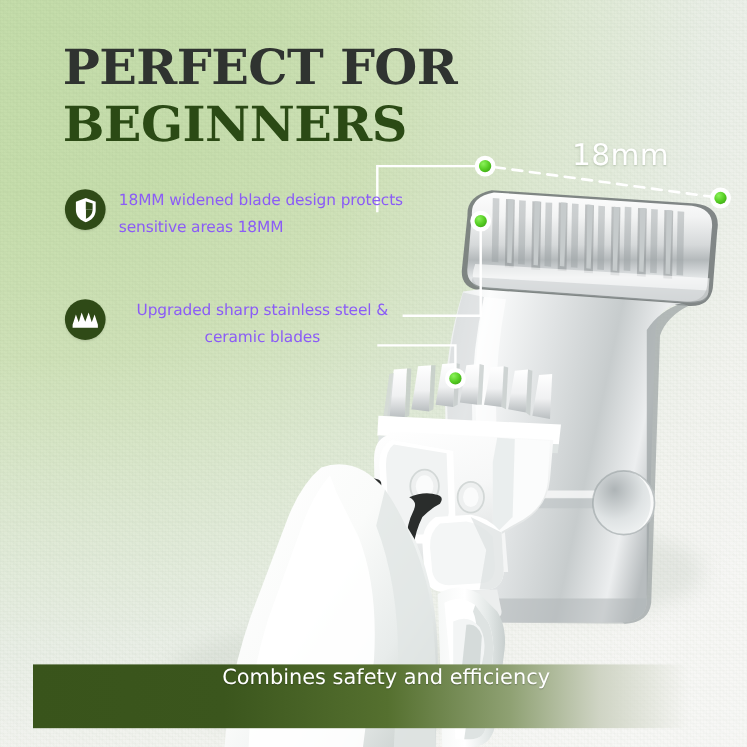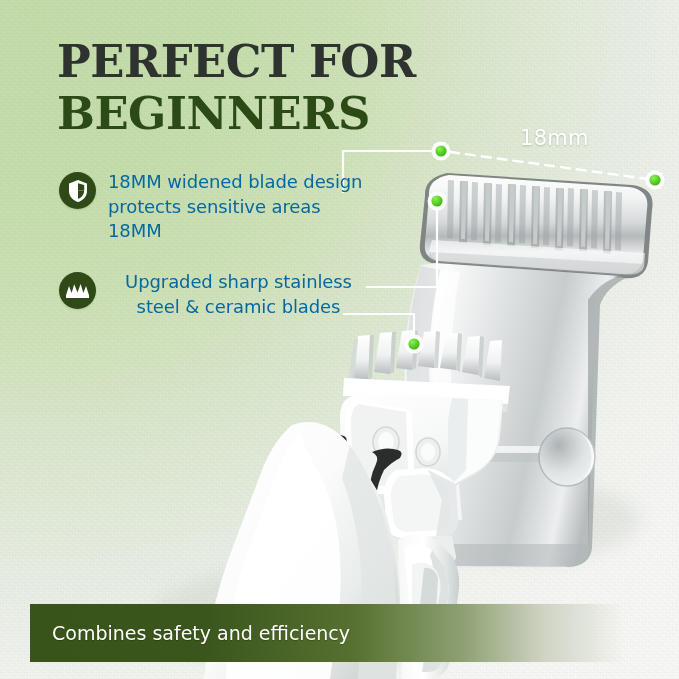--- a/index.html
+++ b/index.html
@@ -52,46 +52,46 @@
   .bullet-2{left:59px;top:270px;width:310px;text-align:center;}
   .badge{
     flex:0 0 auto;width:37px;height:37px;border-radius:50%;
     background:#2f4a17;
     display:flex;align-items:center;justify-content:center;
     margin-top:2px;
     box-shadow:0 1px 2px rgba(0,0,0,.12);
   }
   .badge svg{display:block;}
   .btext{
-    color:#0369a1;
-    font-size:18px;line-height:24.5px;
+    color:#8b5cf6;
+    font-size:14px;line-height:24.5px;
     font-family:"DejaVu Sans", sans-serif;
     letter-spacing:-.1px;
   }
 
   
   .leaders{position:absolute;inset:0;pointer-events:none;}
 
   
   .dim-label{
     position:absolute;left:520px;top:126px;
-    color:#ffffff;font-size:21px;
+    color:#ffffff;font-size:27px;
     font-family:"DejaVu Sans", sans-serif;
     text-shadow:0 1px 2px rgba(90,110,80,.35);
     letter-spacing:.3px;
   }
 
   
   .product{position:absolute;inset:0;}
 
   
   .banner{
     position:absolute;left:30px;top:604px;width:620px;height:58px;
     background:linear-gradient(90deg,#39541b 0%,#3b561d 28%,#55702f 52%,#8fa173 70%,#cfd4c4 83%,rgba(233,235,227,0) 96%);
-    display:flex;flex-direction:column;justify-content:center;
+    display:flex;flex-direction:row;justify-content:center;
     padding-left:22px;
   }
   .banner span{
     color:#ffffff;font-size:19px;line-height:25px;
     font-family:"DejaVu Sans", sans-serif;
     text-shadow:0 1px 1px rgba(0,0,0,.25);
     white-space:nowrap;
   }
   .watermark{
     position:absolute;left:55px;top:572px;

